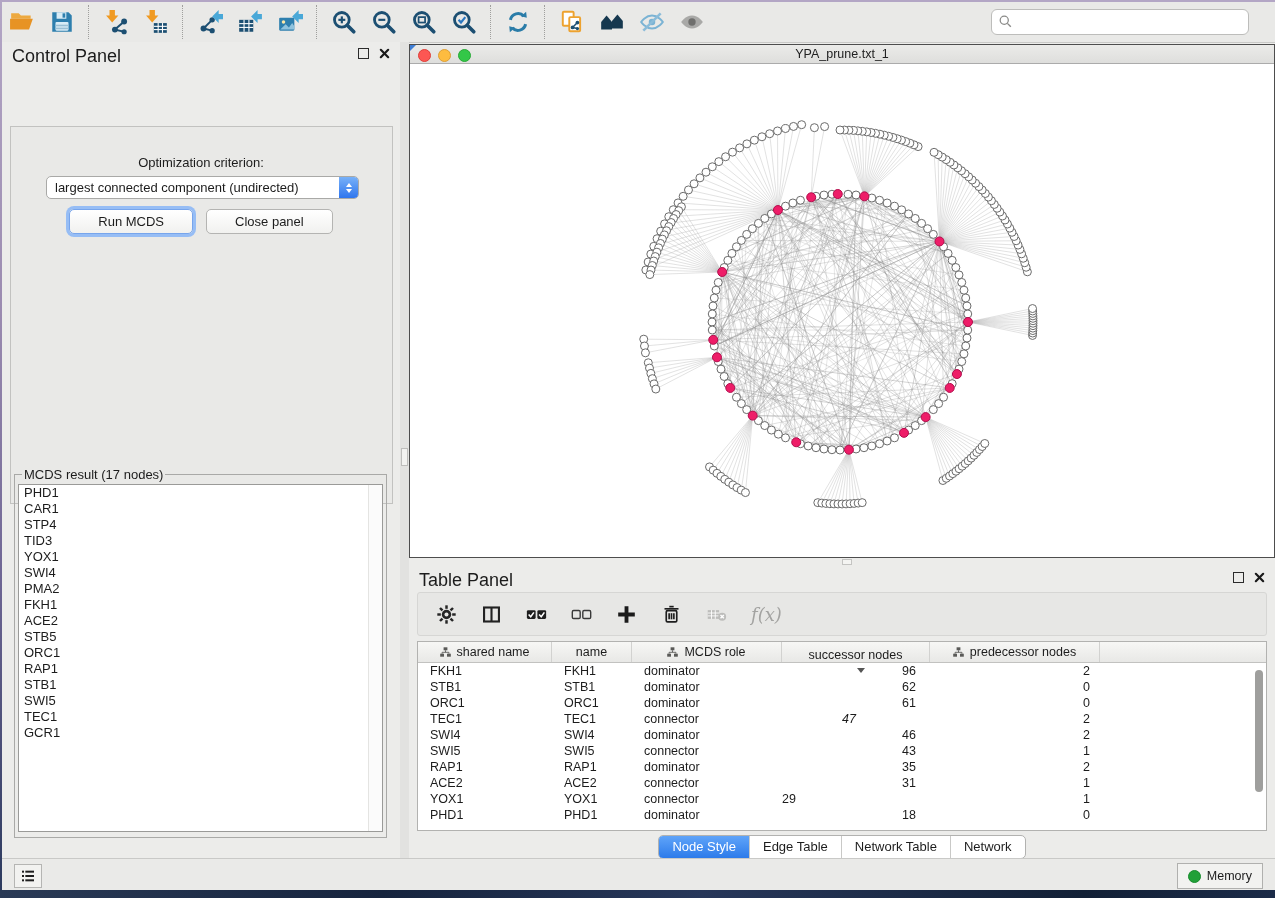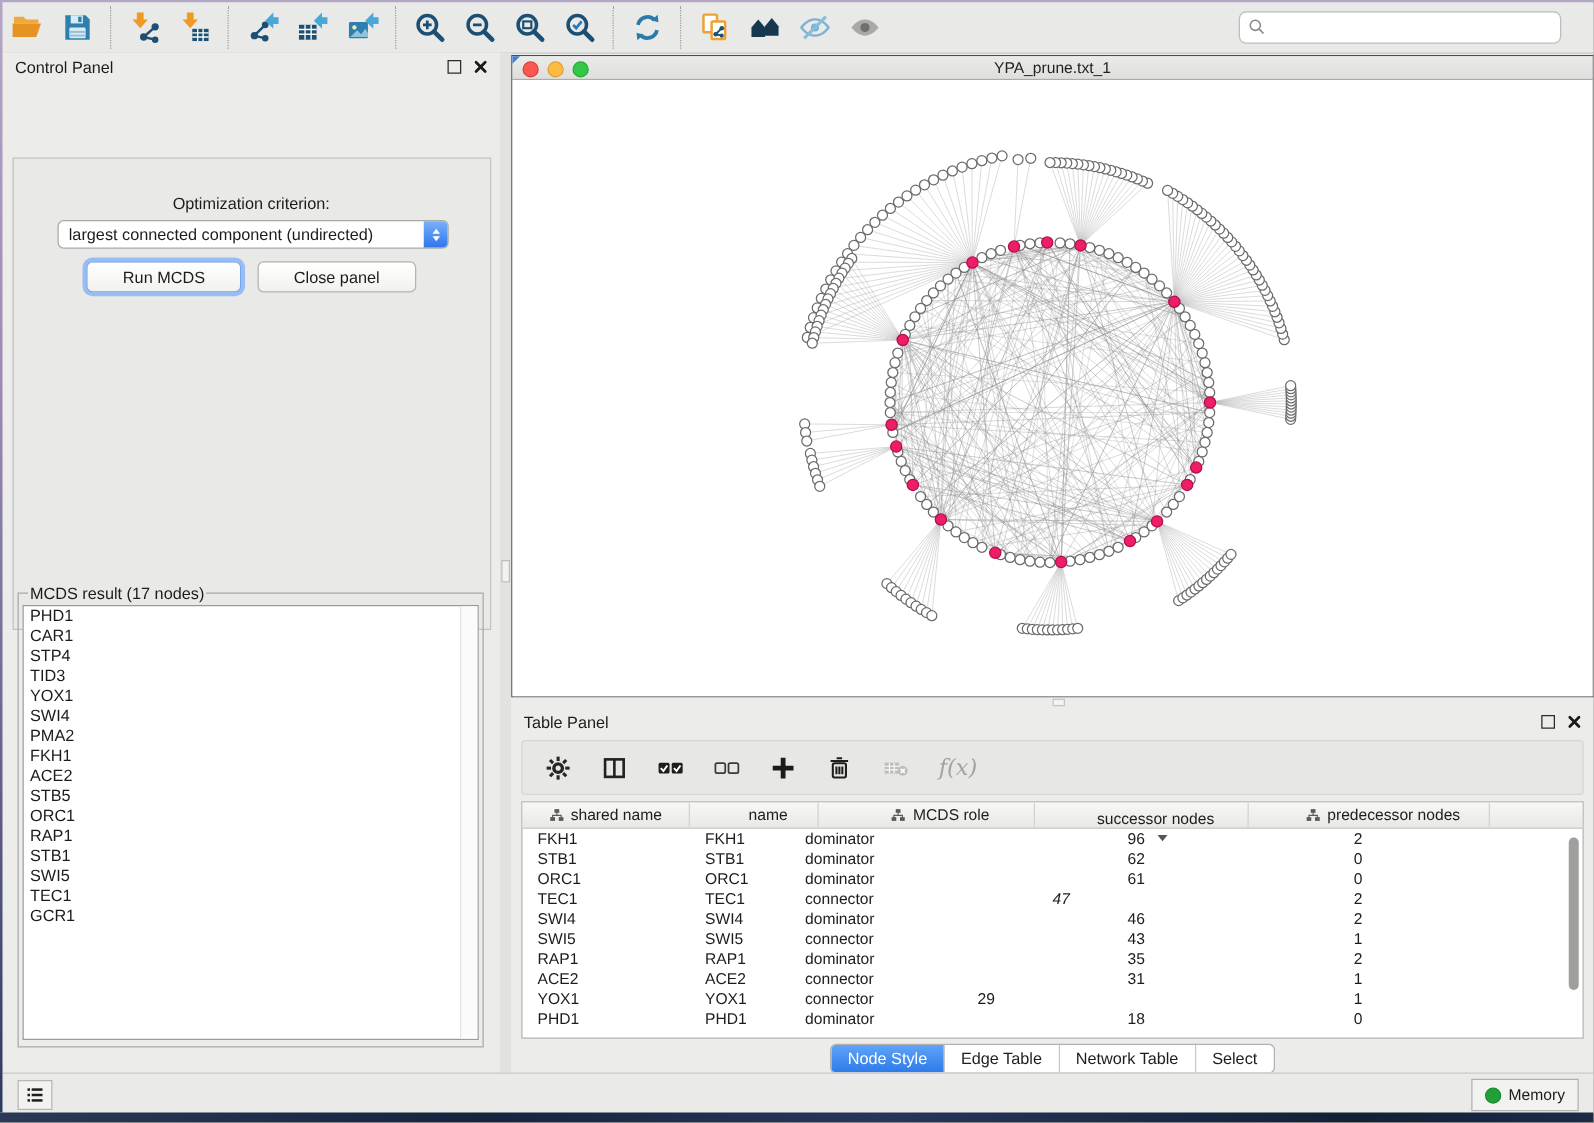--- a/index.html
+++ b/index.html
@@ -17,21 +17,21 @@
   .tb-btn{width:40px;height:34px;display:flex;align-items:center;justify-content:center;flex:0 0 auto;}
   .tb-btn svg{width:26px;height:26px;}
   .tb-sep{width:1px;height:34px;margin:0 6px;border-left:1px dotted #9f9f9d;flex:0 0 auto;}
   #toolbar .spacer{flex:1;}
   .searchwrap{position:relative;width:258px;height:26px;margin-right:26px;flex:0 0 auto;}
   .searchwrap input{width:100%;height:100%;box-sizing:border-box;border:1px solid #bdbdbb;border-radius:6px;
        background:#fff;padding:0 8px 0 26px;font-size:13px;font-family:"Liberation Sans",sans-serif;outline:none;}
   .searchwrap svg{position:absolute;left:7px;top:5px;width:15px;height:15px;}
   
   #control-panel{position:absolute;left:2px;top:42px;width:398px;height:816px;background:#ececea;}
-  .panel-header{position:relative;height:24px;padding:4px 10px 0;font-size:13px;color:#1c1c1c;}
+  .panel-header{position:relative;height:24px;padding:4px 10px 0;font-size:18px;color:#1c1c1c;}
   .panel-hicons{position:absolute;right:10px;top:6px;display:flex;gap:10px;align-items:center;}
   .ico-float{width:9px;height:9px;border:1.5px solid #2b2b2b;background:transparent;display:inline-block;}
   .ico-x svg{width:11px;height:11px;display:block;}
   .tab-content{position:absolute;left:8px;right:7px;top:84px;height:376px;
                border:1px solid #c2c2c0;background:#e9e9e7;}
   .cp-tabs{position:absolute;left:0;right:0;top:71px;display:flex;justify-content:center;z-index:3;}
   .seg{display:inline-flex;border:1px solid #b2b2b0;border-radius:5px;background:#fff;overflow:hidden;}
   .seg .tab{padding:3px 13px;font-size:13px;line-height:16px;color:#1d1d1d;border-left:1px solid #c9c9c7;}
   .seg .tab:first-child{border-left:none;}
   .seg .tab.active{background:linear-gradient(#5fa4f9,#2d7bea);color:#fff;border-left-color:#2d7bea;}
@@ -77,21 +77,21 @@
   
   #table-panel{position:absolute;left:0;top:524px;right:0;height:292px;background:#ececea;}
   .tp-toolbar{position:absolute;left:8px;right:8px;top:26px;height:44px;background:#e7e7e5;
        border:1px solid #d6d6d4;border-radius:3px;display:flex;align-items:center;gap:24px;padding-left:18px;box-sizing:border-box;}
   .tp-toolbar .ticon{display:flex;align-items:center;justify-content:center;}
   .tp-toolbar svg{width:21px;height:21px;}
   .fx{font-family:"DejaVu Serif",serif;font-style:italic;font-size:18px;color:#a3a3a1;}
   #node-table{position:absolute;left:8px;right:8px;top:75px;height:190px;background:#fff;
        border:1px solid #b2b2b0;box-sizing:border-box;overflow:hidden;}
   .nt-header{display:flex;height:20px;background:linear-gradient(#f7f7f5,#e8e8e6);
-       border-bottom:1px solid #c2c2c0;gap:23px;}
+       border-bottom:1px solid #c2c2c0;}
   .nt-hcell{display:flex;align-items:center;justify-content:center;gap:6px;font-size:12.5px;color:#1d1d1d;
        border-right:1px solid #d2d2d0;box-sizing:border-box;position:relative;}
   .nt-hcell .treeicon{width:11px;height:10px;flex:0 0 auto;}
   .sort-dn{width:0;height:0;border-left:4px solid transparent;border-right:4px solid transparent;
        border-top:5px solid #555;margin-left:10px;}
   .nt-row{display:flex;height:16px;align-items:center;font-size:12.5px;}
   .nt-cell{box-sizing:border-box;white-space:nowrap;overflow:hidden;}
   .vscroll{position:absolute;right:3px;top:28px;width:8px;height:122px;background:#9f9f9d;border-radius:4px;}
   .tp-tabs{position:absolute;left:0;right:0;top:269px;display:flex;justify-content:center;}
   
@@ -1301,21 +1301,21 @@
               <div class="nt-cell" style="width: 170px; text-align: right; padding-right: 10px;">0</div>
             </div>
           </div>
         <div class="vscroll"></div>
       </div>
       <div class="tp-tabs">
         <div class="seg" id="tp-tabs-seg">
             <div class="tab active">Node Style</div>
             <div class="tab">Edge Table</div>
             <div class="tab">Network Table</div>
-            <div class="tab">Select</div>
+            <div class="tab">Network</div>
           </div>
       </div>
     </div>
   </div>
 
   <div id="status-bar">
     <div class="list-btn">
       <svg viewBox="0 0 24 24" width="16" height="16">
         <g fill="#1e1e1e">
           <rect x="3" y="4" width="3" height="3"></rect>

